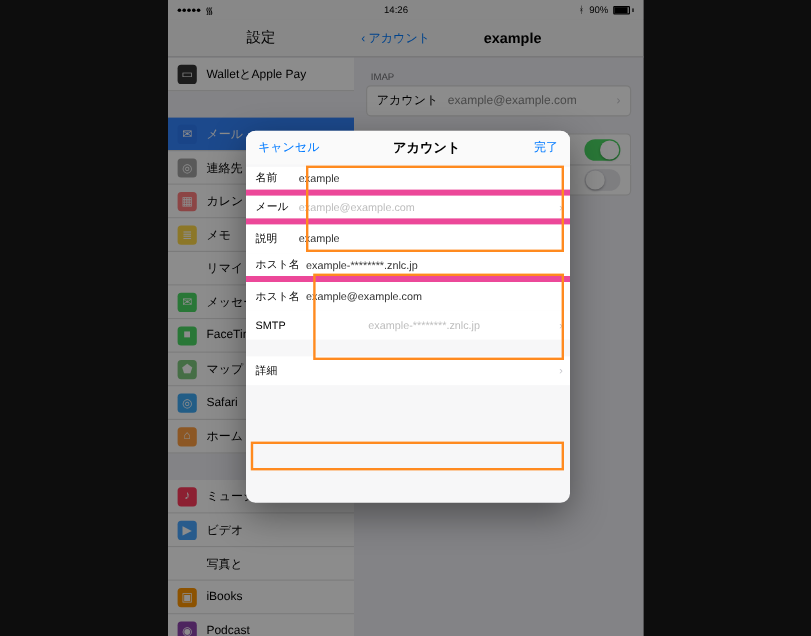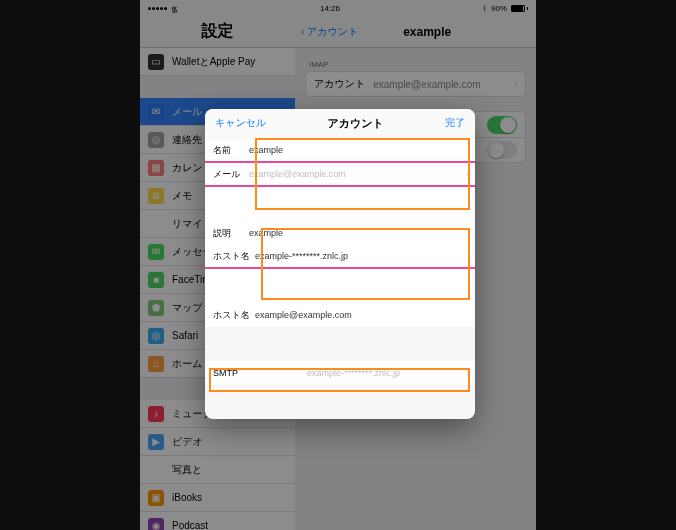--- a/index.html
+++ b/index.html
@@ -11,21 +11,21 @@
   .sb-dot { width:3px; height:3px; border-radius:50%; background:#000; }
   .sb-wifi { font-size:8px; }
   .sb-right { display:flex; align-items:center; gap:4px; }
   .sb-batt { display:flex; align-items:center; gap:2px; }
   .batt-box { width:14px; height:7px; border:1px solid #000; border-radius:1px; position:relative; }
   .batt-fill { position:absolute; left:0; top:0; bottom:0; width:90%; background:#000; }
   .batt-tip { width:1px; height:3px; background:#000; }
 
   .backlayer { position:absolute; top:16px; left:0; right:0; bottom:0; }
   .bl-header { height:32px; display:flex; align-items:center; border-bottom:1px solid #c8c7cc; background:#f7f7f7; }
-  .bl-header .left { width:155px; text-align:center; font-size:16px; font-weight:700; }
+  .bl-header .left { width:155px; text-align:center; font-size:12px; font-weight:400; }
   .bl-header .right { flex:1; display:flex; align-items:center; }
   .bl-back { color:#007aff; font-size:10px; padding-left:6px; }
   .bl-title { flex:1; text-align:center; font-size:12px; font-weight:600; padding-right:40px; }
 
   .bl-body { display:flex; height:calc(100% - 32px); }
   .sidebar { width:155px; background:#efeff4; overflow:hidden; }
   .sb-row { height:28px; background:#fff; border-bottom:1px solid #e0e0e0; display:flex; align-items:center; padding:0 8px; font-size:10px; gap:8px; }
   .sb-row.sel { background:#3385ff; color:#fff; }
   .sb-icon { width:16px; height:16px; border-radius:3px; flex-shrink:0; display:flex; align-items:center; justify-content:center; font-size:10px; color:#fff; }
   .sb-gap { height:22px; }
@@ -44,22 +44,22 @@
   .toggle.off .knob { left:1px; }
 
   .dim { position:absolute; inset:0; background:rgba(0,0,0,.45); }
 
   .modal { position:absolute; left:205px; top:109px; width:270px; height:310px; background:#f7f7f8; border-radius:8px; box-shadow:0 10px 30px rgba(0,0,0,.4); overflow:hidden; }
   .m-head { height:28px; display:flex; align-items:center; justify-content:space-between; padding:12px 10px; background:#fafafa; }
   .m-head .btn { color:#007aff; font-size:10px; }
   .m-head .title { font-size:11px; font-weight:600; }
   .m-body { padding:0 0 6px; }
   .m-group { background:#fff; }
-  .m-row { height:24px; display:flex; align-items:center; border-bottom:2px solid #ec4899; }
-  .m-row:last-child { border-bottom:none;margin-top:34px; }
+  .m-row { height:24px; display:flex; align-items:center; border-bottom:5px solid #ec4899; }
+  .m-row:last-child { border-bottom:none; }
   .m-label { width:44px; font-size:9px; color:#000; padding-left:8px; }
   .m-label.w { width:50px; }
   .m-val { flex:1; font-size:9px; color:#333; padding-right:8px; }
   .m-val.gray { color:#bdbdbd; }
   .chev2 { color:#c7c7cc; font-size:9px; padding-right:6px; }
   .m-seclabel { font-size:8px; color:#8a8a8e; padding:6px 8px 3px; }
   .hl { position:absolute; border:2px solid #ff8a1f; pointer-events:none; }
 </style>
 </head>
 <body>

